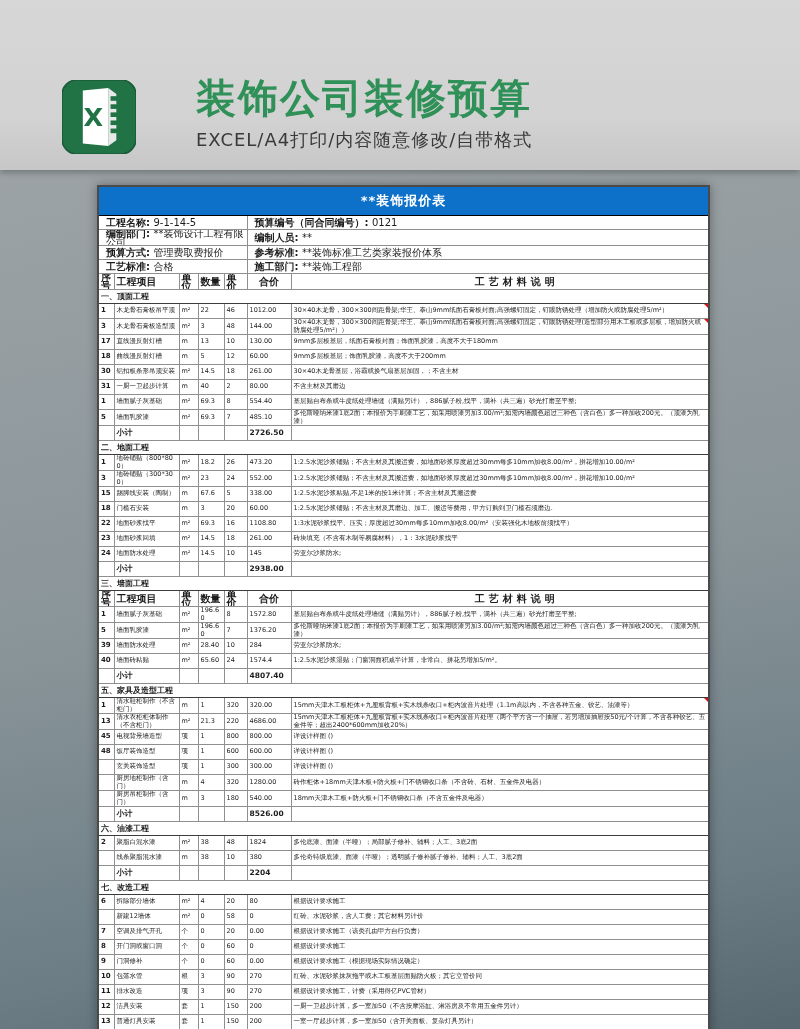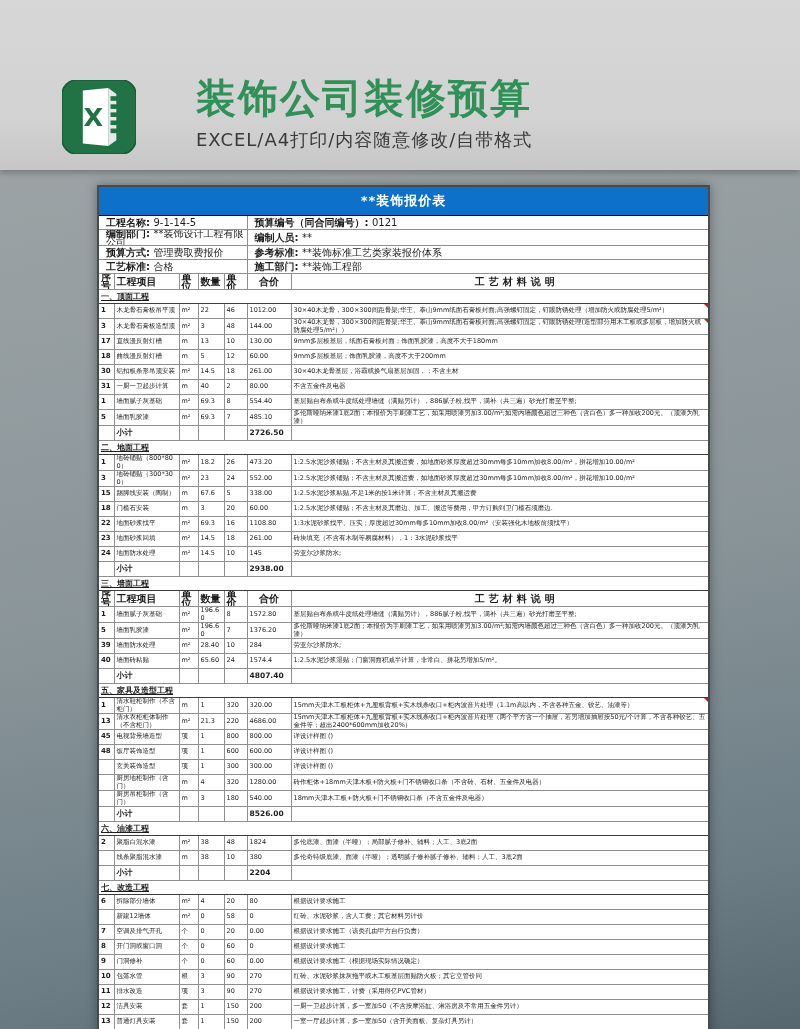--- a/index.html
+++ b/index.html
@@ -29,21 +29,21 @@
         font-size:6.5px;line-height:7.5px;color:#1c1c1c;text-align:left;word-break:break-all;}
   tr.banner-row td{
     height:28px;background:#0d71c9;border:1px solid #000000;
     color:#ffffff;font-size:13px;font-weight:bold;text-align:center;letter-spacing:1px;
   }
   tr.info-row td{height:13px;font-size:10px;padding-left:7px;}
   tr.info-row .lbl{font-weight:bold;}
   tr.colhead td{height:12px;font-weight:bold;font-size:10px;text-align:left;}
   tr.colhead td.c-desc{text-align:center;letter-spacing:4px;padding-left:36px;}
   tr.colhead td.c-total{text-align:center;letter-spacing:0;}
-  tr.section-row td{height:13px;font-weight:bold;font-size:8px;border-left:1px solid #3c3c3c;border-right:1px solid #3c3c3c;border-top:1.5px solid #3c3c3c;border-bottom:1px solid #3c3c3c;text-decoration:underline;}
+  tr.section-row td{height:13px;font-weight:bold;font-size:8px;border-left:1px solid #3c3c3c;border-right:1px solid #3c3c3c;border-top:1.5px solid #3c3c3c;border-bottom:1px solid #3c3c3c;}
   tr.data-row td{height:14px;}
   tr.data-row td.c-seq{font-weight:bold;font-size:7px;}
   tr.data-row td.c-desc{position:relative;}
   tr.subtotal-row td{height:14px;}
   tr.subtotal-row td.c-name{font-weight:bold;font-size:8px;}
   tr.subtotal-row td.c-total{font-weight:bold;font-size:7.5px;}
   table.quote{border:2px solid #4a4a4a;}
   .flag{position:absolute;top:0;right:0;width:0;height:0;
         border-left:4px solid transparent;border-top:4px solid #d01818;}
 </style>
@@ -163,21 +163,21 @@
             <td class="c-total">261.00</td>
             <td class="c-desc">30×40木龙骨基层，浴霸或换气扇基层加固，；不含主材</td>
           </tr>
           <tr class="data-row">
             <td class="c-seq">31</td>
             <td class="c-name">一厨一卫起步计算</td>
             <td class="c-unit">m</td>
             <td class="c-qty">40</td>
             <td class="c-price">2</td>
             <td class="c-total">80.00</td>
-            <td class="c-desc">不含五金件及电器</td>
+            <td class="c-desc">不含主材及其磨边</td>
           </tr>
           <tr class="data-row">
             <td class="c-seq">1</td>
             <td class="c-name">墙面腻子灰基础</td>
             <td class="c-unit">m²</td>
             <td class="c-qty">69.3</td>
             <td class="c-price">8</td>
             <td class="c-total">554.40</td>
             <td class="c-desc">基层贴自布条或牛皮纸处理墙缝（满贴另计），886腻子粉,找平，满补（共三遍）砂光打磨至平整;</td>
           </tr>

